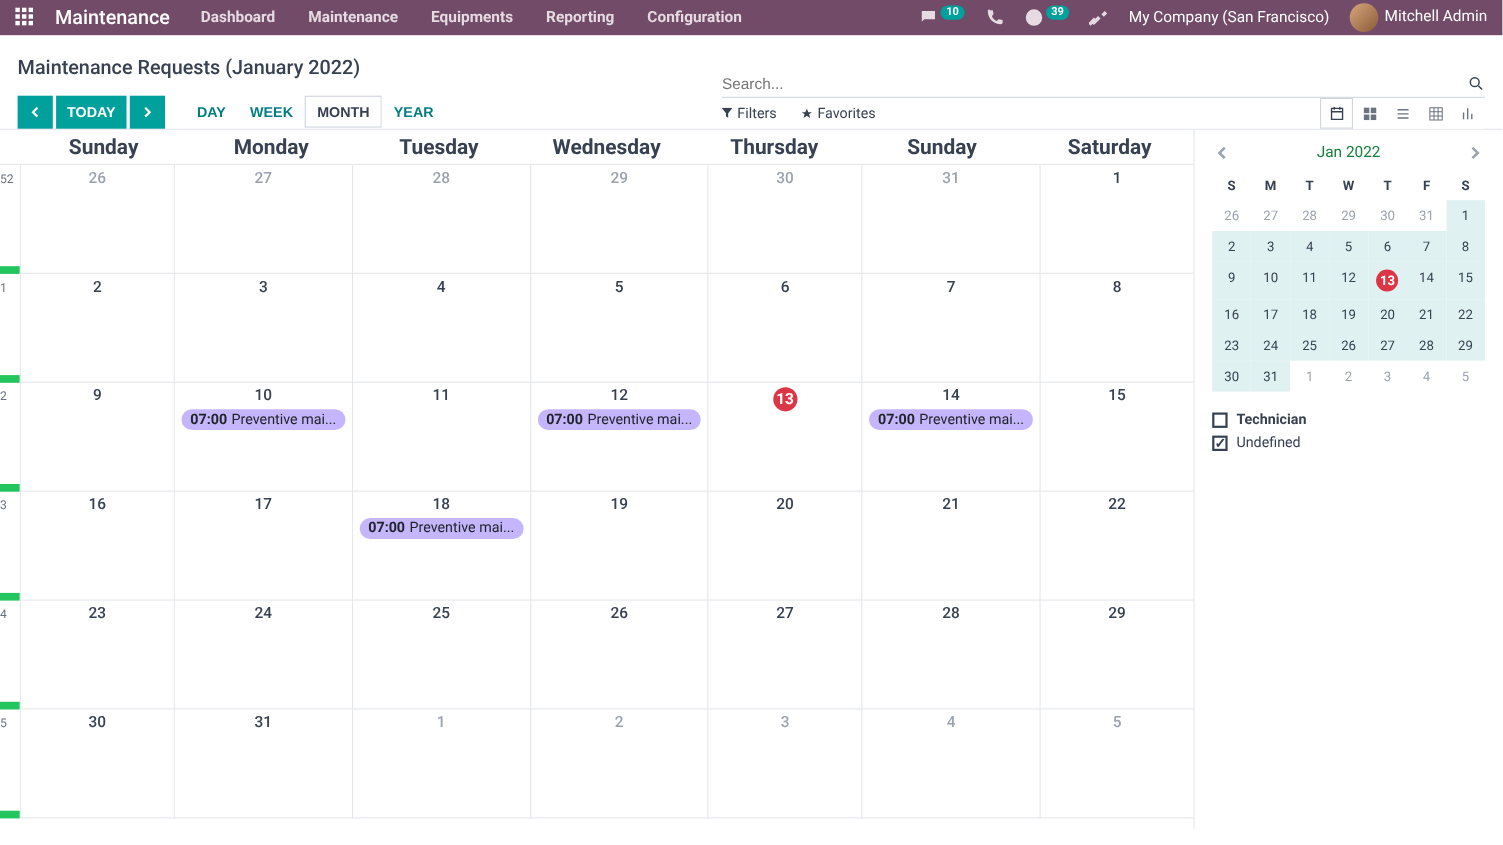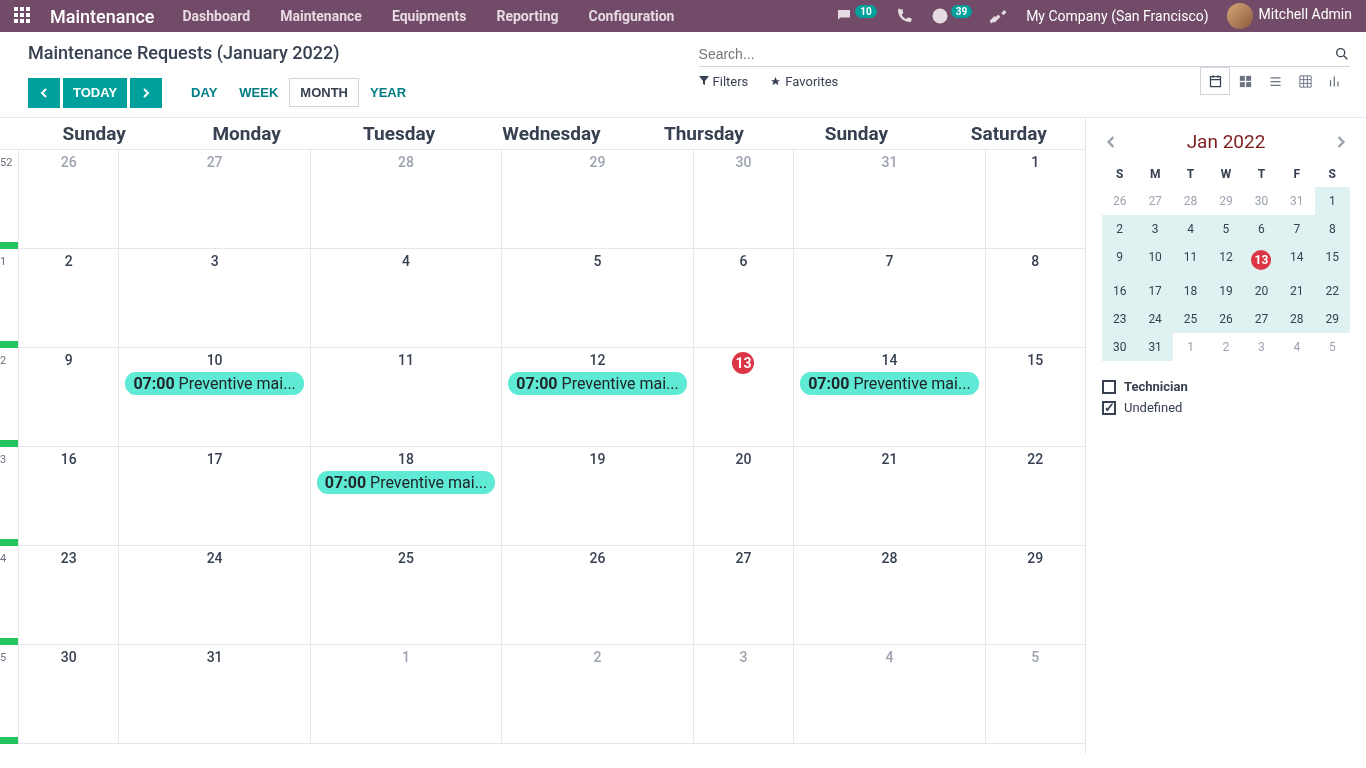--- a/index.html
+++ b/index.html
@@ -13,21 +13,21 @@
   .nav-links { display: flex; gap: 30px; font-weight: bold; }
   .nav-links a { color: #e6dbe2; text-decoration: none; font-size: 14px; }
   .nav-r { margin-left: auto; display: flex; align-items: center; gap: 18px; }
   .icon-badge { position: relative; display: flex; align-items: center; }
   .icon-badge svg { width: 18px; height: 18px; fill: #e6dbe2; }
   .badge { background: #00A09D; color: #fff; font-size: 10px; font-weight: 700; padding: 1px 5px; border-radius: 8px; margin-left: 2px; position: relative; top: -5px; }
   .company, .user { color: #fff; font-size: 14px; }
   .avatar { width: 26px; height: 26px; border-radius: 50%; background: linear-gradient(135deg,#d6a77a,#8a5a3a); display:inline-block; margin-right:6px; vertical-align:middle; }
   
   
-  .ctrlbar { display: flex; align-items: flex-start; padding: 10px 16px 0 28px; border-bottom: 1px solid #e5e7eb; height: 86px; gap: 36px; }
+  .ctrlbar { display: flex; align-items: flex-end; padding: 10px 16px 0 16px; border-bottom: 1px solid #e5e7eb; height: 86px; }
   .ctrl-left { flex: 0 0 48%; }
   .title { font-size: 18px; font-weight: 500; color: #374151; margin-bottom: 14px; }
   .nav-btns { display: flex; align-items: center; gap: 3px; }
   .btn-teal { background: #00A09D; color: #fff; border: none; height: 30px; padding: 0 10px; font-weight: 600; font-size: 13px; cursor: pointer; display:flex; align-items:center; }
   .btn-teal.sq { width: 32px; justify-content:center; padding:0; }
   .scale-btns { margin-left: 14px; display: flex; border: 1px solid transparent; }
   .scale-btns button { background: #fff; border: 1px solid transparent; color: #017E84; font-weight: 600; font-size: 13px; padding: 6px 10px; cursor: pointer; }
   .scale-btns button.active { border: 1px solid #d0d5dd; color: #374151; background:#fff; }
   
   .ctrl-right { flex: 1; display:flex; flex-direction:column; }
@@ -46,27 +46,27 @@
   .body { display:flex; height: calc(768px - 46px - 86px); }
   .cal { flex:1; overflow:hidden; border-right:1px solid #e5e7eb; }
   .cal-head { display:grid; grid-template-columns: 18px repeat(7, 1fr); height:32px; align-items:center; border-bottom:1px solid #e5e7eb; }
   .cal-head div { text-align:center; font-weight:700; font-size:19px; color:#374151; }
   .cal-grid { display:grid; grid-template-columns: 18px repeat(7, 1fr); grid-auto-rows: 99px; }
   .weeknum { font-size:11px; color:#6B7280; padding-top:6px; border-bottom:7px solid #22c55e;}
   .day { border-left:1px solid #e5e7eb; border-bottom:1px solid #e5e7eb; position:relative; padding:4px 6px; }
   .day .num { text-align:center; font-size:14px; color:#374151; font-weight:500; width:100%; display:block; margin-bottom:4px;}
   .day.out .num { color:#9ca3af; }
   .day.today .num span { background:#dc3545; color:#fff; width:22px; height:22px; border-radius:50%; display:inline-flex; align-items:center; justify-content:center; font-weight:700;}
-  .event { background:#5eead4; border-radius:11px; font-size:16px; padding:2px 8px; white-space:nowrap; overflow:hidden; text-overflow:ellipsis; color:#212529; cursor:pointer;}
+  .event { background:#c4b5fd; border-radius:11px; font-size:13px; padding:2px 8px; white-space:nowrap; overflow:hidden; text-overflow:ellipsis; color:#212529; cursor:pointer;}
   .event .t { font-weight:700; margin-right:4px;}
   
   
   .side { width:280px; padding:12px 16px; }
   .mini-head { display:flex; align-items:center; justify-content:space-between; margin-bottom:8px; }
-  .mini-head .ttl { font-size:19px; color:#7f1d1d; }
+  .mini-head .ttl { font-size:14px; color:#15803d; }
   .mini-head .chev { width:18px; height:18px; cursor:pointer; color:#9ca3af; display:flex; align-items:center; justify-content:center;}
   .mini-grid { display:grid; grid-template-columns: repeat(7, 1fr); text-align:center; }
   .mini-grid .dh { font-size:12px; font-weight:700; color:#374151; padding:6px 0; }
   .mini-grid .d { font-size:12px; padding:7px 0; cursor:pointer; color:#374151;}
   .mini-grid .d.out { color:#9ca3af; background:#fff;}
   .mini-grid .d.in { background:#dff1f0; }
   .mini-grid .d.today { }
   .mini-grid .d.today span { background:#dc3545; color:#fff; width:20px; height:20px; border-radius:50%; display:inline-flex; align-items:center; justify-content:center; font-weight:700;}
   .legend { margin-top:18px; }
   .legend .row { display:flex; align-items:center; gap:8px; margin-bottom:6px; font-size:13px;}

